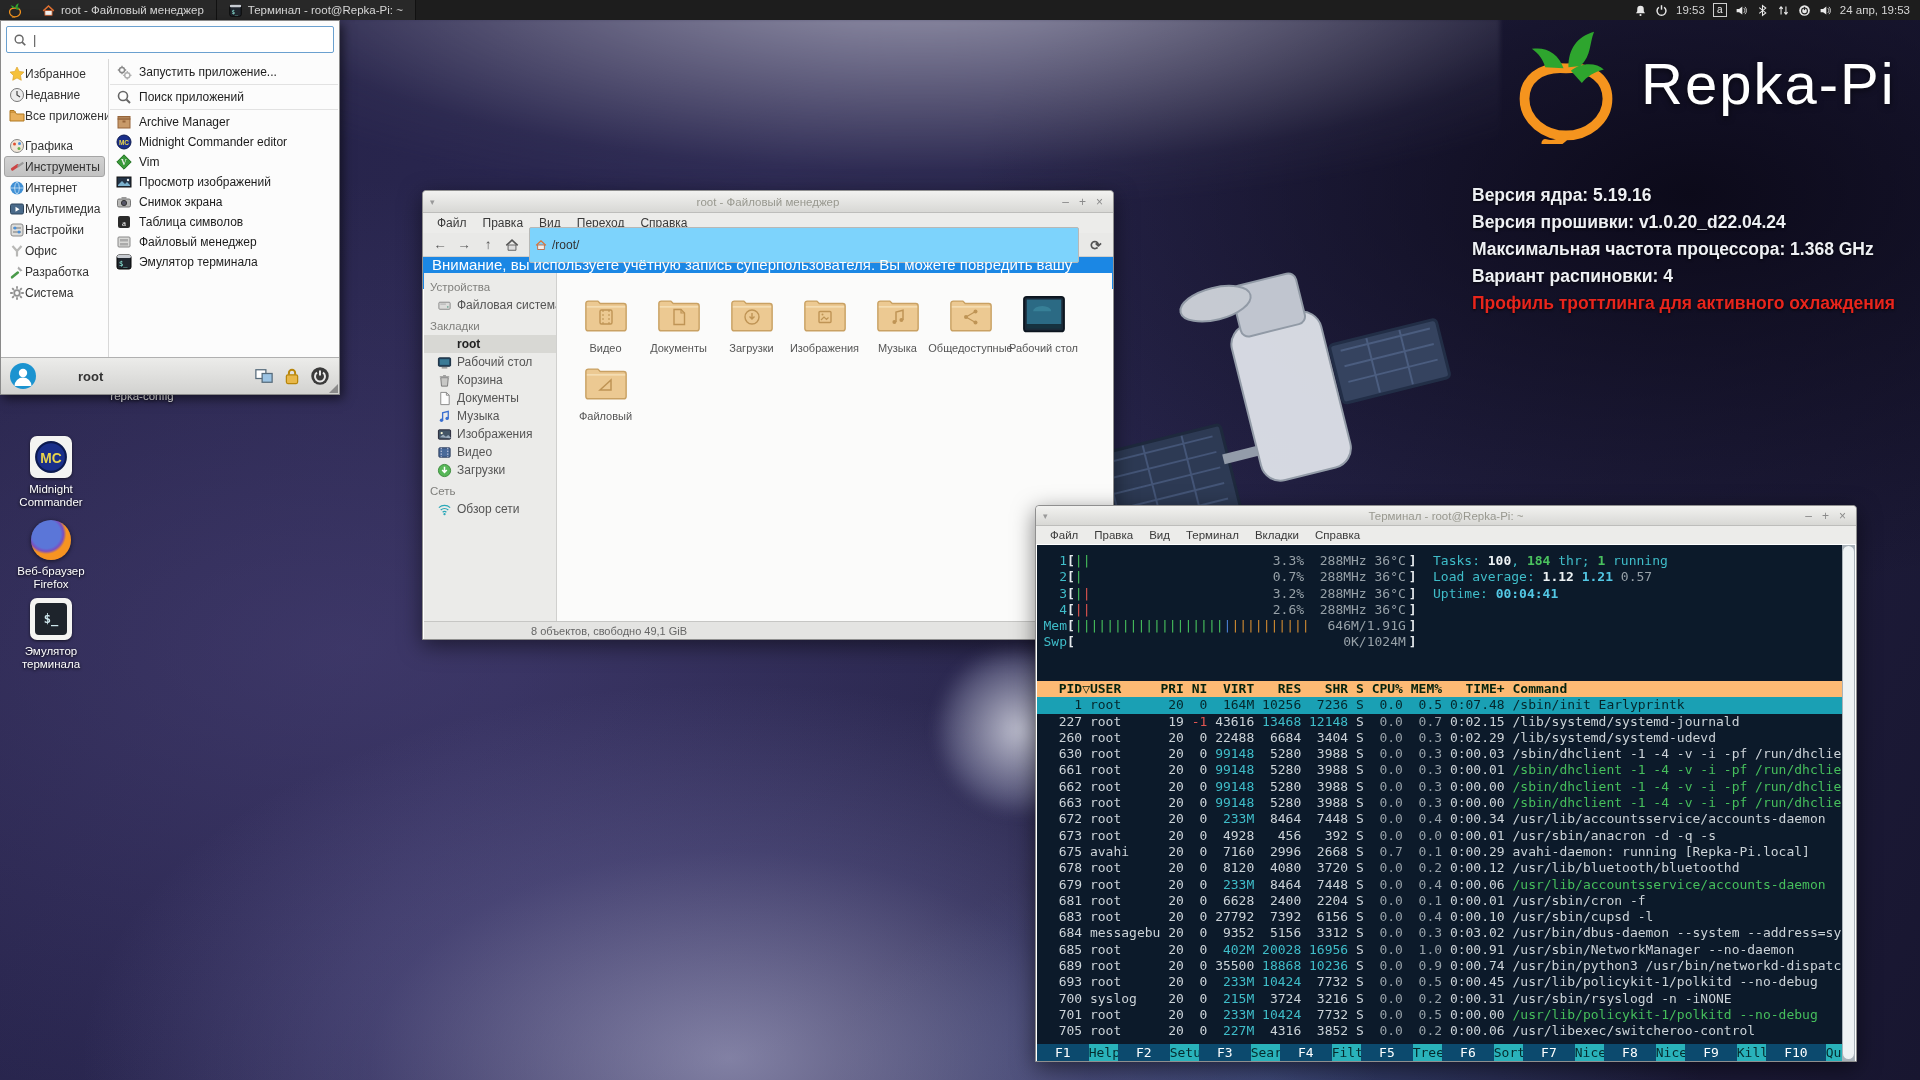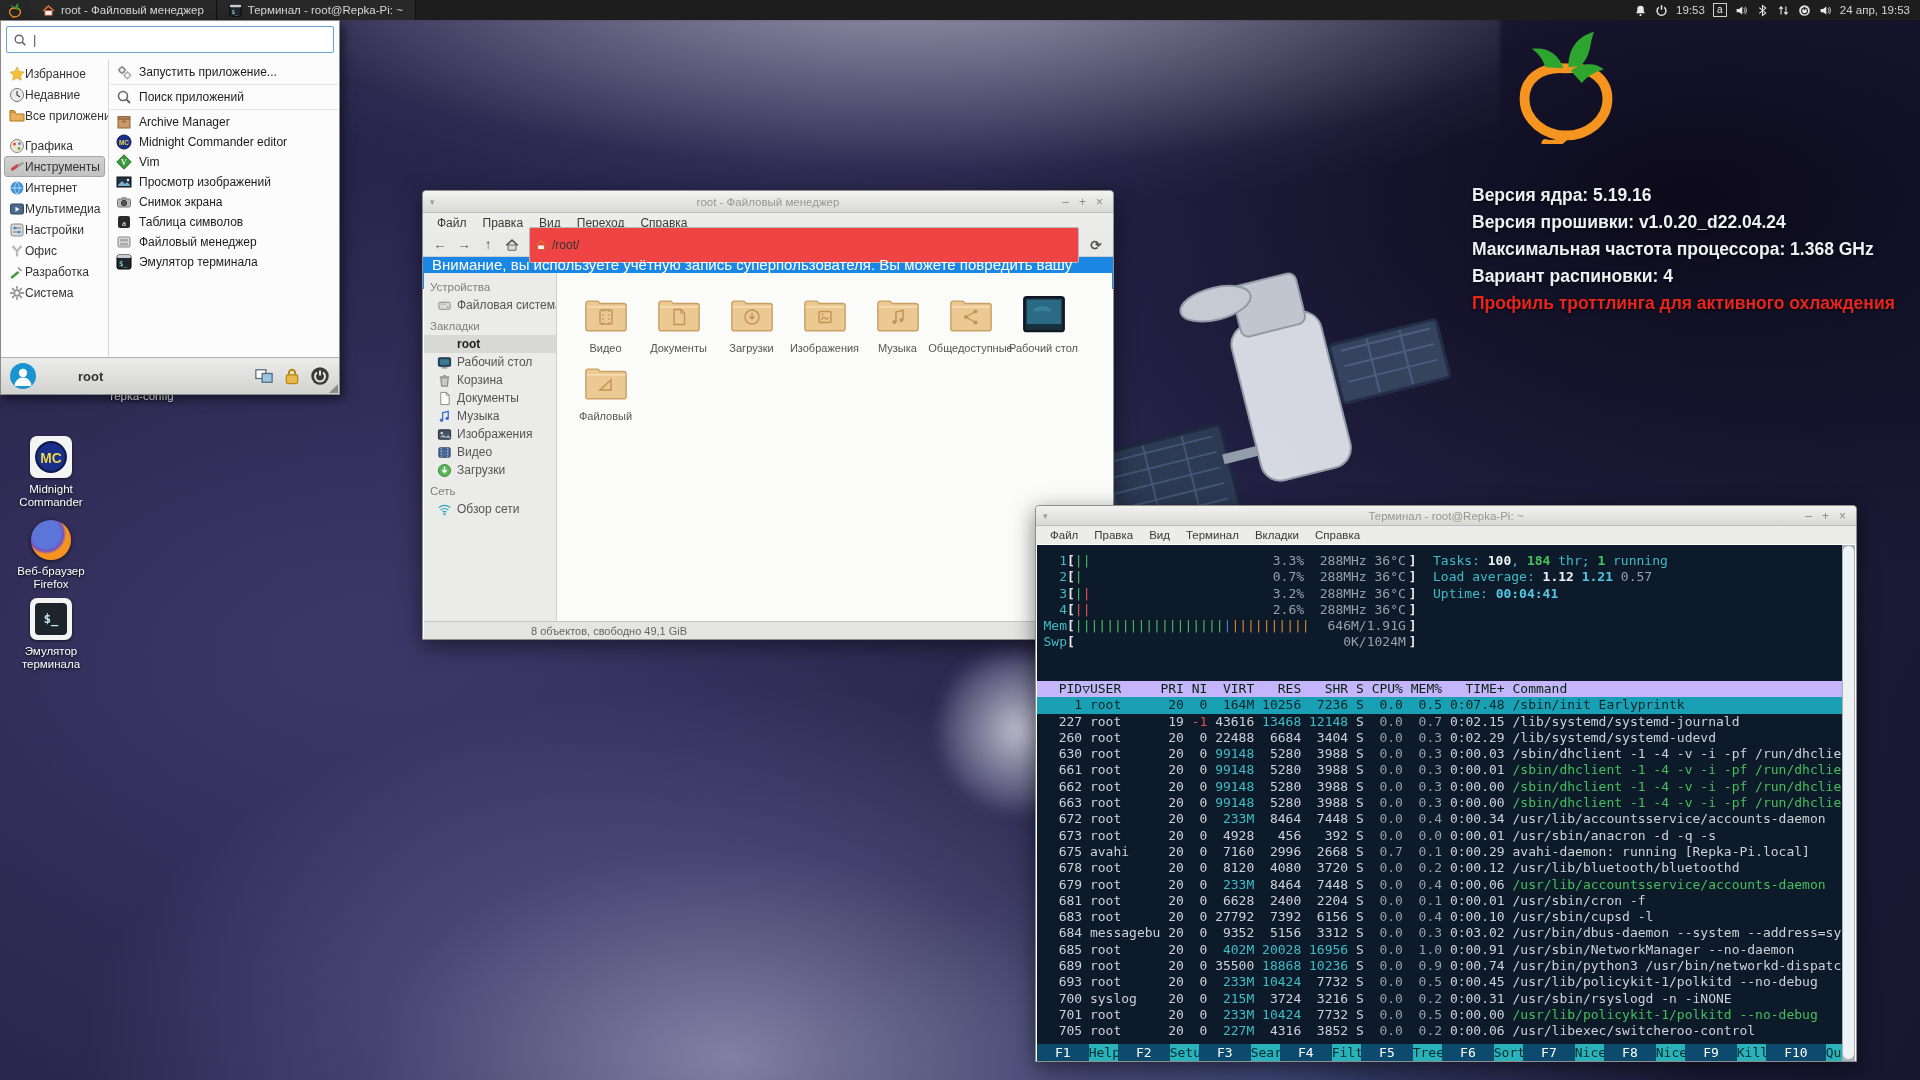--- a/index.html
+++ b/index.html
@@ -76,21 +76,21 @@
 .menubar{height:18px;background:#ececea;display:flex;align-items:center;padding-left:6px;font-size:11.5px;color:#3a3a3a}
 .menubar .mb{padding:1px 8px}
 
 
 #fm{left:422px;top:190px;width:692px;height:450px;z-index:10}
 #fm .titlebar{height:22px}
 #fm .menubar{height:20px;font-size:12px}
 #fm .toolbar{height:24px;background:#e9e9e7;border-bottom:1px solid #cfcfcd;display:flex;align-items:center;padding:0 6px;gap:2px}
 #fm .tbtn{width:22px;height:19px;display:flex;align-items:center;justify-content:center;color:#555;font-size:13.5px;font-weight:bold}
 #fm .tbtn .icon{width:14px;height:14px}
-#fm .pathbar{flex:1;height:36px;margin:0 4px;background:#ef4444;border:1px solid #b8b8b6;border-radius:2px;display:flex;align-items:center;padding:0 5px;gap:5px;font-size:12px;color:#333}
+#fm .pathbar{flex:1;height:36px;margin:0 4px;background:#7dd3fc;border:1px solid #b8b8b6;border-radius:2px;display:flex;align-items:center;padding:0 5px;gap:5px;font-size:12px;color:#333}
 #fm .pathbar .icon{width:12px;height:12px}
 #fm .warning{height:16px;background:#1b87e4;color:#fff;font-size:15px;display:flex;align-items:center;padding:16px 9px}
 #fm .fbody{position:absolute;top:82px;bottom:18px;left:1px;right:1px;display:flex}
 #fm .sidepane{width:133px;background:#ebebe9;border-right:1px solid #d0d0ce;overflow:hidden;padding-top:2px}
 .shead{font-size:11.5px;font-weight:normal;color:#7f7f7c;padding:6px 6px 3px}
 .srow{height:18px;display:flex;align-items:center;gap:5px;padding-left:13px;font-size:12px;color:#555;white-space:nowrap}
 .srow .icon{width:15px;height:15px}
 .srow.sel{background:#d8d8d4;font-weight:bold;color:#222}
 #fm .filegrid{flex:1;background:#fbfbfa;padding:22px 12px;display:flex;flex-wrap:wrap;align-content:flex-start}
 .fitem{width:73px;display:flex;flex-direction:column;align-items:center;margin-bottom:9px}
@@ -109,21 +109,21 @@
 .meter{display:flex;white-space:pre}
 .meter .mlabel{width:24px;text-align:right;color:#3fbdc9}
 .meter .br{color:#e6ebee;font-weight:bold}
 .meter .mbar{position:relative;width:334px;overflow:hidden}
 .meter .mval{position:absolute;right:3px;top:0;color:#97a1a8}
 #hinfo{position:absolute;left:396px;top:8px;white-space:pre}
 #ptable{position:absolute;left:0;top:136px;right:13px}
 .hrow{height:16.3px;display:grid;grid-template-columns:5ch 1ch 9ch 3ch 3ch 6ch 6ch 6ch 2ch 5ch 5ch 8ch 1ch 1fr;padding-left:6px;white-space:pre;overflow:hidden}
 .hrow span{overflow:hidden}
 .hrow .r{text-align:right}
-.hrow.head{background:#c4b5fd;color:#06230e;font-weight:normal}
+.hrow.head{background:#fdba74;color:#06230e;font-weight:bold}
 .hrow.head span{color:#06230e}
 .hrow.sel{background:#1aa0b4}
 .hrow.sel span{color:#05262b !important}
 #fbar{position:absolute;left:0;right:0;bottom:0;height:17px;background:#29b2ba;display:flex;font:13px/17px "DejaVu Sans Mono",monospace}
 #fbar .fk{background:#0c4a6e;color:#fff;padding:0 18px}
 #fbar .fl{width:47px;color:#052a2d;white-space:pre;overflow:hidden}
 .c-cy{color:#3fbdc9}.c-wb{color:#eef3f5;font-weight:bold}.c-gb{color:#4ac25e;font-weight:bold}
 .c-cb{color:#53c7e4;font-weight:bold}.c-dim{color:#97a1a8}.c-w{color:#ccd3d8}
 .c-teal{color:#3fbdc9}.c-green{color:#46bf5c}.c-red{color:#e05550}
 .c-g{color:#46bf5c}.c-r{color:#e05550}.c-b{color:#4a7fd4}.c-o{color:#cf8a31}
@@ -149,20 +149,21 @@
     <div class="logorow">
       <span class="turnip icon" id="brand-turnip">
           <svg viewBox="0 0 100 100">
             <path d="M50 38 C72 36 84 48 84 63 C84 81 67 93 50 93 C33 93 16 81 16 63 C16 48 28 36 50 38" fill="none" stroke="#f5941e" stroke-width="8" stroke-linecap="round"></path>
             <path d="M50 93 C46 99 39 101 33 99" stroke="#f5941e" stroke-width="6" fill="none" stroke-linecap="round"></path>
             <path d="M48 38 C44 26 34 20 22 22 C28 26 31 31 33 37 Z" fill="#2ea52e"></path>
             <path d="M52 37 C52 22 59 12 73 8 C69 18 71 27 62 36 Z" fill="#2ea52e"></path>
             <path d="M54 40 C62 33 75 33 81 39 C73 41 67 45 63 50 Z" fill="#2ea52e"></path>
           </svg>
         </span>
+      <div class="btitle">Repka-Pi</div>
     </div>
     <div class="info" id="brand-info">
         <div>Версия ядра: 5.19.16</div>
         <div>Версия прошивки: v1.0.20_d22.04.24</div>
         <div>Максимальная частота процессора: 1.368 GHz</div>
         <div>Вариант распиновки: 4</div>
         <div class="red">Профиль троттлинга для активного охлаждения</div>
       </div>
   </div>
 

